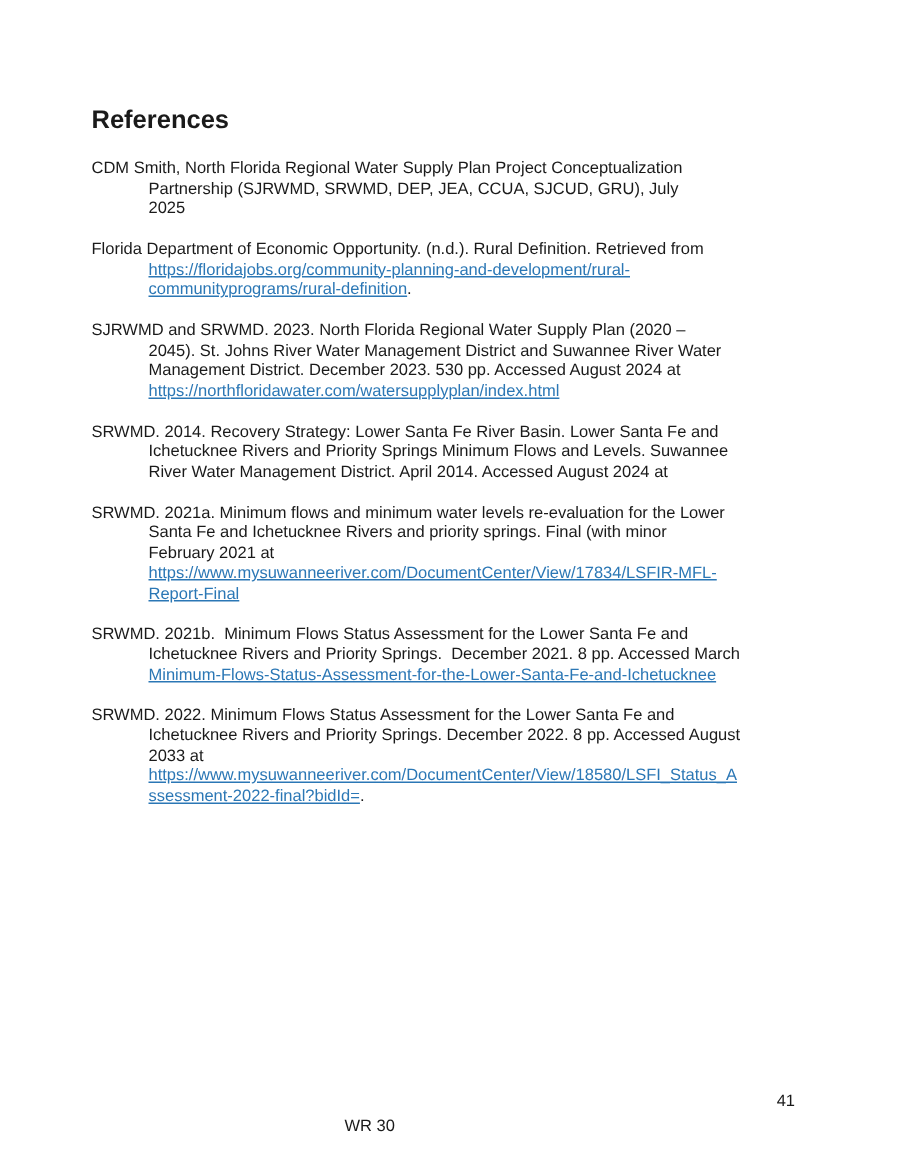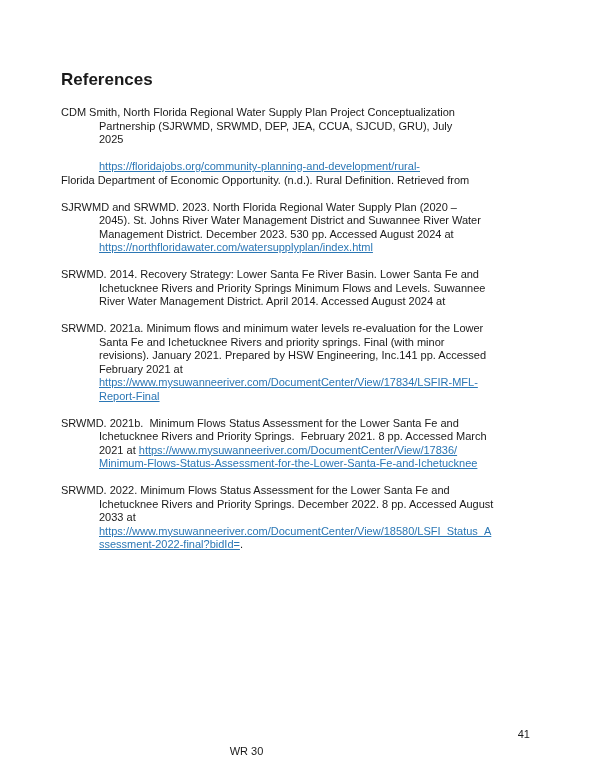--- a/index.html
+++ b/index.html
@@ -69,46 +69,45 @@
 <div class="page">
   <main class="doc">
     <h1 class="page-title">References</h1>
     <section id="references-list">
         <p class="ref">
           <span class="ref-line first"><span>CDM Smith, North Florida Regional Water Supply Plan Project Conceptualization</span></span>
           <span class="ref-line cont"><span>Partnership (SJRWMD, SRWMD, DEP, JEA, CCUA, SJCUD, GRU), July</span></span>
           <span class="ref-line cont"><span>2025</span></span>
         </p>
         <p class="ref">
+          <span class="ref-line first"><span>Florida Department of Economic Opportunity. (n.d.). Rural Definition. Retrieved from</span></span>
           <span class="ref-line cont"><a class="ref-link" href="#">https://floridajobs.org/community-planning-and-development/rural-</a></span>
-          <span class="ref-line first"><span>Florida Department of Economic Opportunity. (n.d.). Rural Definition. Retrieved from</span></span>
+          <span class="ref-line cont"><a class="ref-link" href="#">communityprograms/rural-definition</a><span>.</span></span>
         </p>
         <p class="ref">
           <span class="ref-line first"><span>SJRWMD and SRWMD. 2023. North Florida Regional Water Supply Plan (2020 –</span></span>
           <span class="ref-line cont"><span>2045). St. Johns River Water Management District and Suwannee River Water</span></span>
           <span class="ref-line cont"><span>Management District. December 2023. 530 pp. Accessed August 2024 at</span></span>
           <span class="ref-line cont"><a class="ref-link" href="#">https://northfloridawater.com/watersupplyplan/index.html</a></span>
         </p>
         <p class="ref">
           <span class="ref-line first"><span>SRWMD. 2014. Recovery Strategy: Lower Santa Fe River Basin. Lower Santa Fe and</span></span>
           <span class="ref-line cont"><span>Ichetucknee Rivers and Priority Springs Minimum Flows and Levels. Suwannee</span></span>
           <span class="ref-line cont"><span>River Water Management District. April 2014. Accessed August 2024 at</span></span>
         </p>
         <p class="ref">
           <span class="ref-line first"><span>SRWMD. 2021a. Minimum flows and minimum water levels re-evaluation for the Lower</span></span>
           <span class="ref-line cont"><span>Santa Fe and Ichetucknee Rivers and priority springs. Final (with minor</span></span>
-          <span class="ref-line cont"><span>revisions). January 2021. Prepared by HSW Engineering, Inc.141 pp. Accessed</span></span>
           <span class="ref-line cont"><span>February 2021 at</span></span>
           <span class="ref-line cont"><a class="ref-link" href="#">https://www.mysuwanneeriver.com/DocumentCenter/View/17834/LSFIR-MFL-</a></span>
           <span class="ref-line cont"><a class="ref-link" href="#">Report-Final</a></span>
         </p>
         <p class="ref">
           <span class="ref-line first"><span>SRWMD. 2021b.  Minimum Flows Status Assessment for the Lower Santa Fe and</span></span>
-          <span class="ref-line cont"><span>Ichetucknee Rivers and Priority Springs.  February 2021. 8 pp. Accessed March</span></span>
-          <span class="ref-line cont"><span>2021 at </span><a class="ref-link" href="#">https://www.mysuwanneeriver.com/DocumentCenter/View/17836/</a></span>
+          <span class="ref-line cont"><span>Ichetucknee Rivers and Priority Springs.  December 2021. 8 pp. Accessed March</span></span>
           <span class="ref-line cont"><a class="ref-link" href="#">Minimum-Flows-Status-Assessment-for-the-Lower-Santa-Fe-and-Ichetucknee</a></span>
         </p>
         <p class="ref">
           <span class="ref-line first"><span>SRWMD. 2022. Minimum Flows Status Assessment for the Lower Santa Fe and</span></span>
           <span class="ref-line cont"><span>Ichetucknee Rivers and Priority Springs. December 2022. 8 pp. Accessed August</span></span>
           <span class="ref-line cont"><span>2033 at</span></span>
           <span class="ref-line cont"><a class="ref-link" href="#">https://www.mysuwanneeriver.com/DocumentCenter/View/18580/LSFI_Status_A</a></span>
           <span class="ref-line cont"><a class="ref-link" href="#">ssessment-2022-final?bidId=</a><span>.</span></span>
         </p>
       </section>

